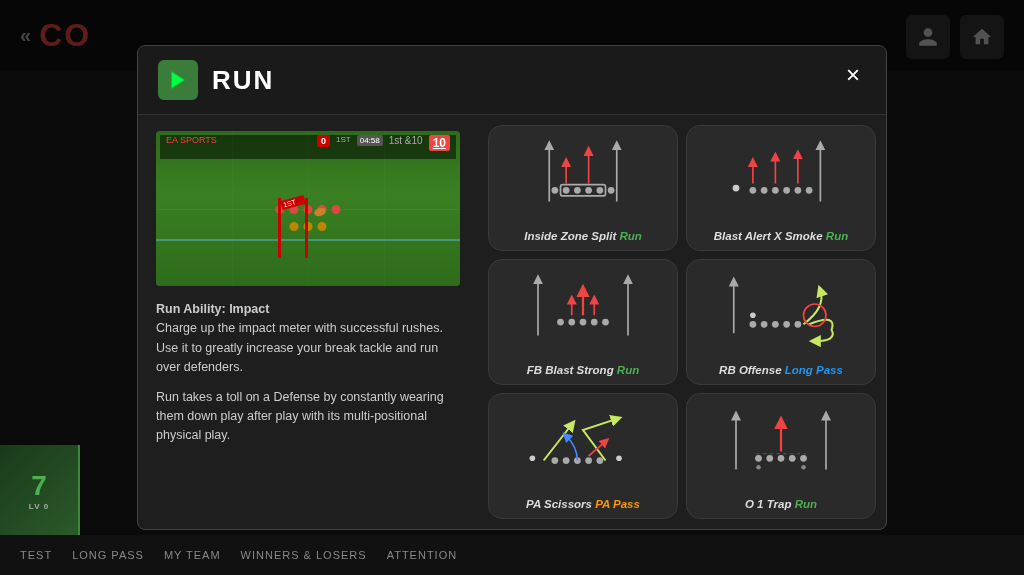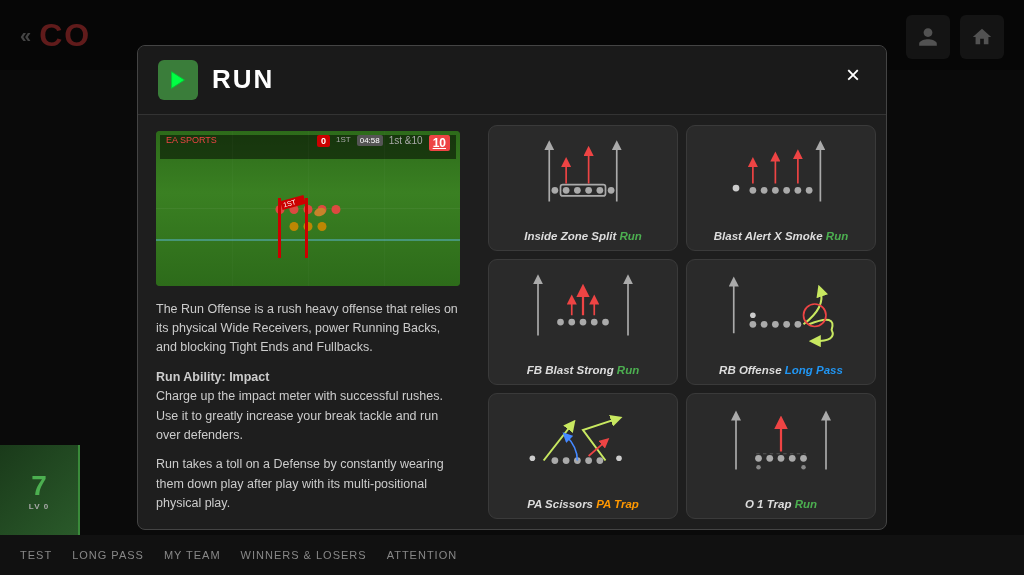--- a/index.html
+++ b/index.html
@@ -208,21 +208,21 @@
       padding: 10px;
       display: grid;
       grid-template-columns: 1fr 1fr;
       grid-template-rows: 1fr 1fr 1fr;
       gap: 8px;
     }
 
     .play-card {
       background: #2a2a2a;
       border: 1px solid #3a3a3a;
-      border-radius: 9px;
+      border-radius: 14px;
       display: flex;
       flex-direction: column;
       align-items: center;
       justify-content: flex-end;
       padding: 8px 6px 8px;
       cursor: pointer;
       position: relative;
       overflow: hidden;
     }
 
@@ -377,21 +377,20 @@
 
             <div style="position:absolute;bottom:28px;left:40%;width:30px;height:60px;border-left:3px solid #cc0000;border-right:3px solid #cc0000;">
               <div style="background:#cc0000;color:#fff;font-size:7px;padding:1px 2px;white-space:nowrap;transform:rotate(-15deg);">1ST</div>
             </div>
 
             <div style="position:absolute;bottom:70px;left:52%;width:12px;height:8px;background:#c8832a;border-radius:50%;transform:rotate(-20deg);"></div>
           </div>
         </div>
 
         <div class="description">
-          <p>The Run Offense is a rush heavy offense that relies on its physical Wide Receivers, power Running Backs, and blocking Tight Ends and Fullbacks.</p>
           <p><strong>Run Ability: Impact</strong><br>Charge up the impact meter with successful rushes. Use it to greatly increase your break tackle and run over defenders.</p>
           <p>Run takes a toll on a Defense by constantly wearing them down play after play with its multi-positional physical play.</p>
         </div>
       </div>
 
       <div class="right-panel">
 
         <div class="play-card">
           <div class="play-diagram">
             <svg viewBox="0 0 120 80" xmlns="http://www.w3.org/2000/svg">
@@ -555,21 +554,21 @@
 
               <path d="M 55,52 Q 55,40 45,30" stroke="#4488ff" stroke-width="1.5" fill="none" marker-end="url(#ab5)"></path>
 
               <path d="M 65,48 L 80,35" stroke="#e44" stroke-width="1.5" fill="none" marker-end="url(#ar5)"></path>
 
               <circle cx="15" cy="50" r="2.5" fill="#ccc"></circle>
               <circle cx="92" cy="50" r="2.5" fill="#ccc"></circle>
             </svg>
           </div>
           <div class="play-label">
-            <em>PA Scissors</em> <span class="play-type-papass">PA Trap</span>
+            <em>PA Scissors</em> <span class="play-type-papass">PA Pass</span>
           </div>
         </div>
 
         <div class="play-card">
           <div class="play-diagram">
             <svg viewBox="0 0 120 80" xmlns="http://www.w3.org/2000/svg">
               <defs>
                 <marker id="ag6" markerWidth="6" markerHeight="6" refX="3" refY="3" orient="auto">
                     <path d="M0,0 L0,6 L6,3 z" fill="#aaa"></path>
                   </marker>

